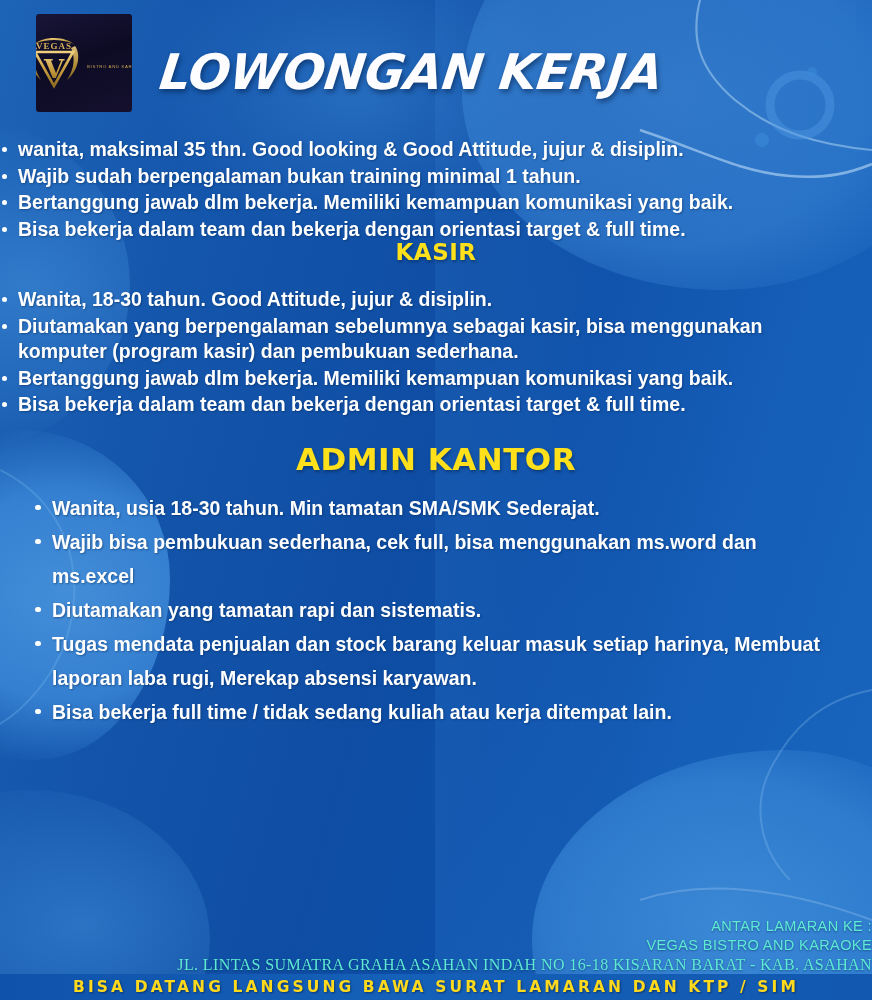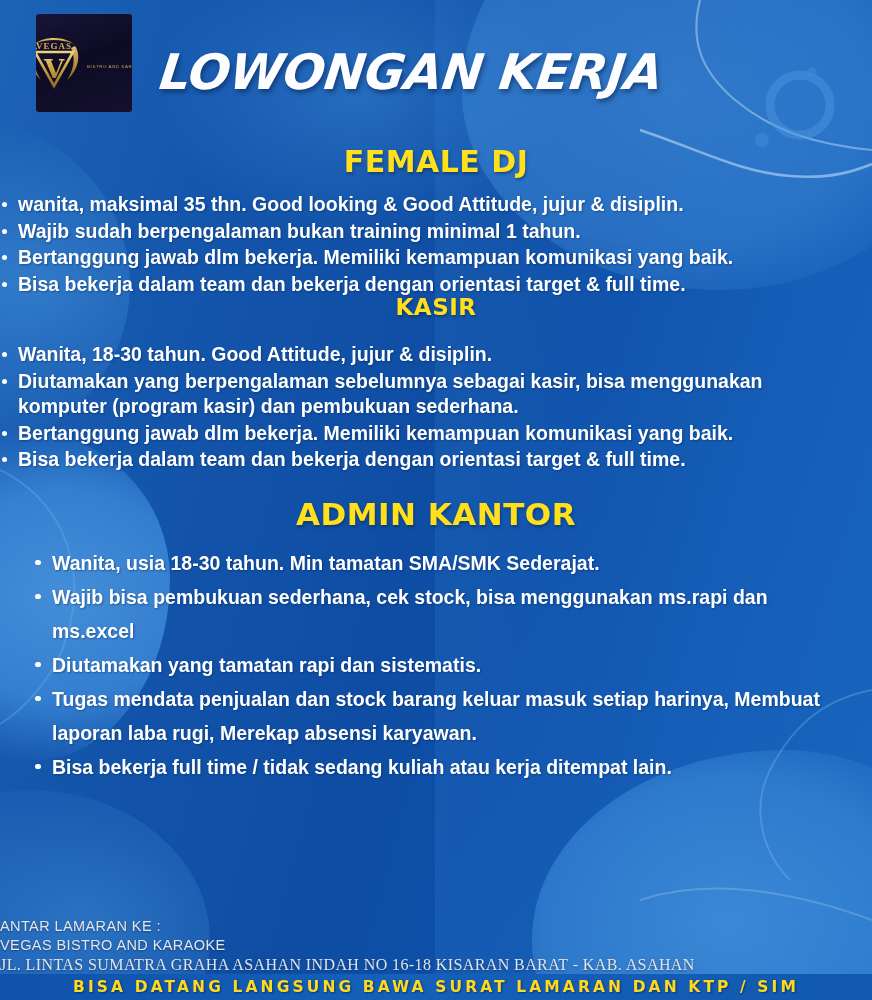--- a/index.html
+++ b/index.html
@@ -139,21 +139,21 @@
   .grp-admin li{
     font-size:19.5px; line-height:34px; padding-left:20px;
   }
   .grp-admin li::before{
     width:5.5px; height:5.5px; left:3px; top:14px;
   }
 
   
   .footer{
     position:absolute; left:0; right:0; bottom:26px;
-    text-align:left; color:#e5e5e5;
+    text-align:right; color:#5eead4;
   }
   .footer div{
     font-size:14.5px; letter-spacing:.4px; line-height:19px;
     text-shadow:0 1px 2px rgba(5,35,80,.5);
   }
   .footer .addr{ font-size:16px;font-family:Liberation Serif, serif; }
   .bottom-bar{
     position:absolute; left:0; right:0; bottom:0;
     height:26px;
     display:flex; align-items:center; justify-content:center;
@@ -211,21 +211,20 @@
       </div>
       <div class="logo-tag">BISTRO AND KARAOKE</div>
     </div>
 
     <h1 class="poster-title">LOWONGAN KERJA</h1>
   </div>
 
   <div class="content">
 
     <div>
-      <div class="sec-head" style="margin-top:20px;">FEMALE DJ</div>
       <ul class="reqs grp-dj" style="margin-top:13px;">
         <li>wanita, maksimal 35 thn.  Good looking &amp; Good Attitude, jujur &amp; disiplin.</li>
         <li>Wajib sudah berpengalaman bukan training minimal 1 tahun.</li>
         <li>Bertanggung jawab dlm bekerja. Memiliki kemampuan komunikasi yang baik.</li>
         <li>Bisa bekerja dalam team dan bekerja dengan orientasi target &amp; full time.</li>
       </ul>
     </div>
 
     <div>
       <div class="sec-head kasir" style="margin-top:-4px;">KASIR</div>
@@ -234,21 +233,21 @@
         <li>Diutamakan yang berpengalaman sebelumnya sebagai kasir, bisa menggunakan komputer (program kasir) dan pembukuan sederhana.</li>
         <li>Bertanggung jawab dlm bekerja. Memiliki kemampuan komunikasi yang baik.</li>
         <li>Bisa bekerja dalam team dan bekerja dengan orientasi target &amp; full time.</li>
       </ul>
     </div>
 
     <div>
       <div class="sec-head admin" style="margin-top:23px;">ADMIN KANTOR</div>
       <ul class="reqs grp-admin" style="margin-top:14px;">
         <li>Wanita, usia 18-30 tahun. Min tamatan SMA/SMK Sederajat.</li>
-        <li>Wajib bisa pembukuan sederhana, cek stock, bisa menggunakan ms.rapi dan ms.excel</li>
+        <li>Wajib bisa pembukuan sederhana, cek full, bisa menggunakan ms.word dan ms.excel</li>
         <li>Diutamakan yang tamatan rapi dan sistematis.</li>
         <li>Tugas mendata penjualan dan stock barang keluar masuk setiap harinya, Membuat laporan laba rugi, Merekap absensi karyawan.</li>
         <li>Bisa bekerja full time / tidak sedang kuliah atau kerja ditempat lain.</li>
       </ul>
     </div>
   </div>
 
   <div class="footer">
     <div>ANTAR LAMARAN KE :</div>
     <div>VEGAS BISTRO AND KARAOKE</div>

